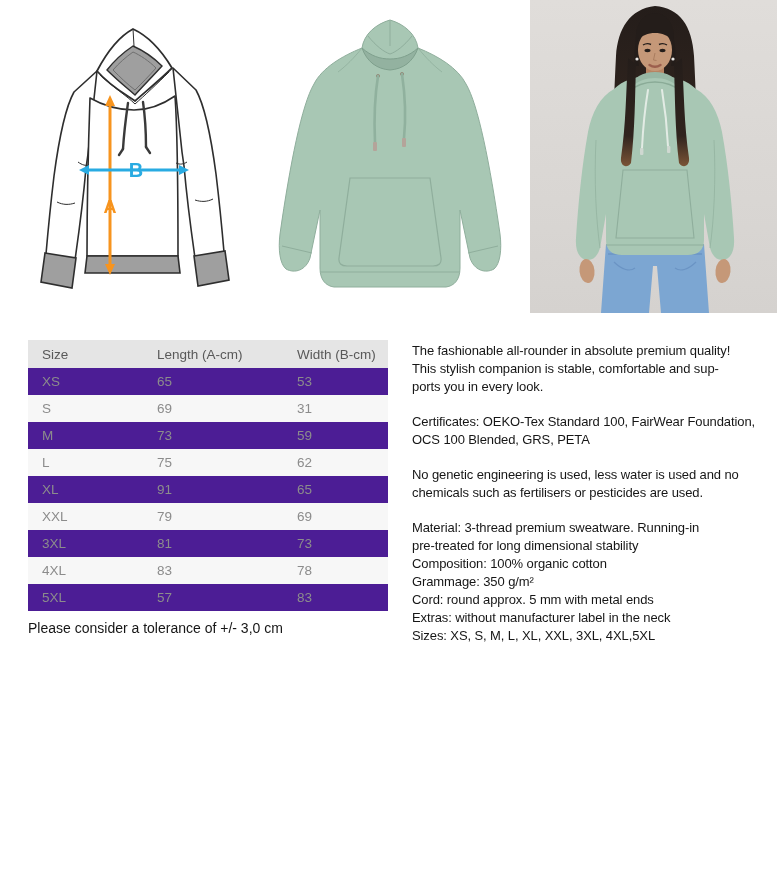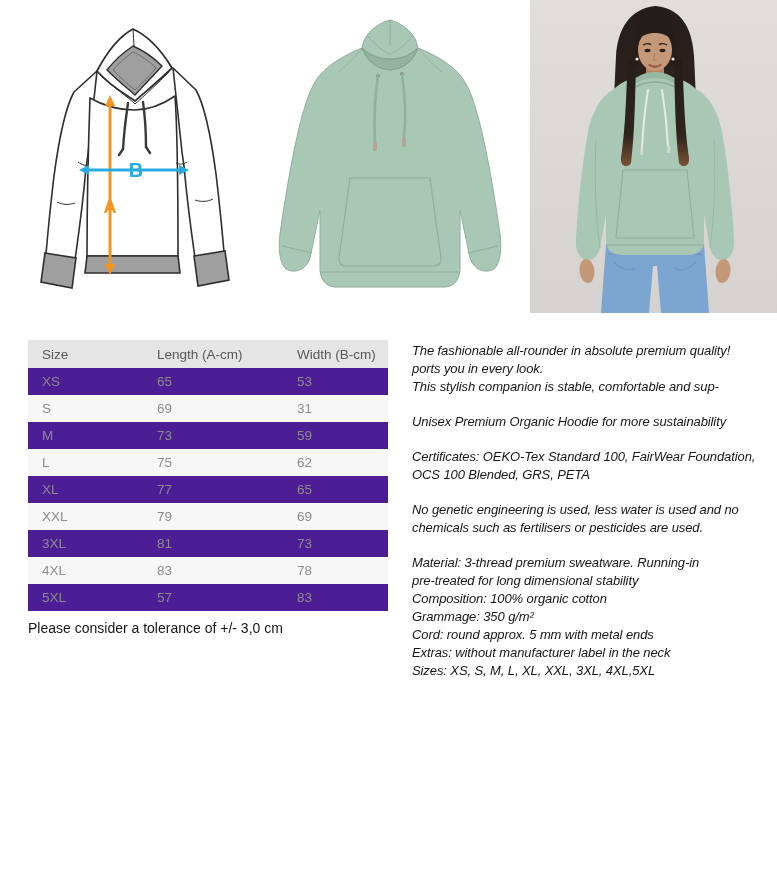--- a/index.html
+++ b/index.html
@@ -30,21 +30,21 @@
   }
   table.size-table tr.odd td  { background:#4c1d95; }
   table.size-table tr.even td { background:#f7f7f7; }
   .tolerance-note {
     margin-top:9px; color:#161616; font-size:14px;
   }
 
   
   .right-col {
     position:absolute; left:412px; top:342px; width:355px;
-    color:#161616; font-size:13px; line-height:18px; letter-spacing:-0.1px;font-style:italic;
+    color:#161616; font-size:13px; line-height:18px; letter-spacing:-0.1px;
   }
   .desc-para { margin-bottom:17px; }
   .desc-line { white-space:nowrap; }
 </style>
 </head>
 <body>
 
 <div class="page">
 
   <figure class="fig fig-diagram">
@@ -216,21 +216,21 @@
           <td>73</td>
           <td>59</td>
         </tr>
         <tr class="even">
           <td>L</td>
           <td>75</td>
           <td>62</td>
         </tr>
         <tr class="odd">
           <td>XL</td>
-          <td>77</td>
+          <td>91</td>
           <td>65</td>
         </tr>
         <tr class="even">
           <td>XXL</td>
           <td>79</td>
           <td>69</td>
         </tr>
         <tr class="odd">
           <td>3XL</td>
           <td>81</td>
@@ -247,25 +247,22 @@
           <td>83</td>
         </tr>
       </tbody>
     </table>
     <p class="tolerance-note">Please consider a tolerance of +/- 3,0 cm</p>
   </div>
 
   <div class="right-col">
     <div class="desc-para">
       <div class="desc-line">The fashionable all-rounder in absolute premium quality!</div>
+      <div class="desc-line">This stylish companion is stable, comfortable and sup-</div>
       <div class="desc-line">ports you in every look.</div>
-      <div class="desc-line">This stylish companion is stable, comfortable and sup-</div>
-    </div>
-    <div class="desc-para">
-      <div class="desc-line">Unisex Premium Organic Hoodie for more sustainability</div>
     </div>
     <div class="desc-para">
       <div class="desc-line">Certificates: OEKO-Tex Standard 100, FairWear Foundation,</div>
       <div class="desc-line">OCS 100 Blended, GRS, PETA</div>
     </div>
     <div class="desc-para">
       <div class="desc-line">No genetic engineering is used, less water is used and no</div>
       <div class="desc-line">chemicals such as fertilisers or pesticides are used.</div>
     </div>
     <div class="desc-para">

